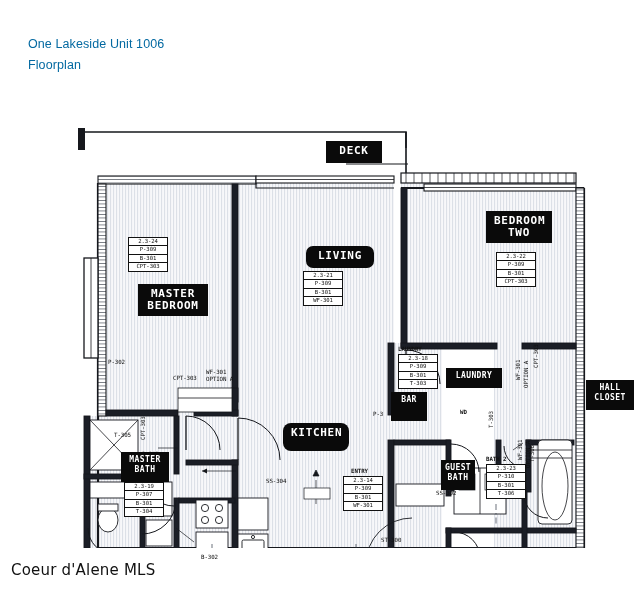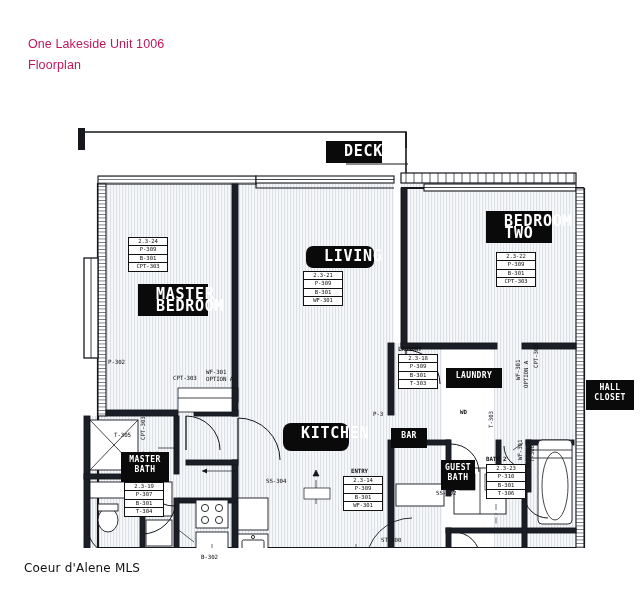--- a/index.html
+++ b/index.html
@@ -17,58 +17,58 @@
 
   
   #header {
     position: absolute;
     left: 28px;
     top: 34px;
     width: 400px;
   }
   #header .line {
     font-size: 12.5px;
-    color: #be185d;
+    color: #0369a1;
     line-height: 21px;
     letter-spacing: 0.1px;
   }
 
   
   #footer {
     position: absolute;
-    left: 24px;
+    left: 11px;
     top: 561px;
     font-family: "DejaVu Sans", sans-serif;
-    font-size: 12px;
+    font-size: 15px;
     color: #111111;
     letter-spacing: 0.2px;
   }
 
   
   #canvas {
     position: absolute;
     left: 26px;
     top: 88px;
     width: 588px;
     height: 460px;
   }
   #canvas svg { display:block; }
 
   
   .plate {
     position: absolute;
     background: #0a0a0a;
     color: #ffffff;
     font-family: "DejaVu Sans Mono", monospace;
-    font-size: 15px;
+    font-size: 11px;
     font-weight: 700;
     letter-spacing: 0.7px;
     text-align: center;
     line-height: 12px;
-    padding: 4px 18px;
+    padding: 4px 8px;
     box-sizing: border-box;
     white-space: pre-line;
     z-index: 40;
   }
   .plate.small { font-size: 8px; letter-spacing: .4px; line-height: 10px; padding: 3px 4px; }
 
   
   .tagstack {
     position: absolute;
     background: #ffffff;
@@ -398,21 +398,21 @@
   </svg>
 
   <div class="plate" style="left:112px; top:196px; width:70px; height:32px;">MASTER
 BEDROOM</div>
   <div class="plate" style="left:300px; top:53px; width:56px; height:22px;">DECK</div>
   <div class="plate" style="left:280px; top:158px; width:68px; height:22px;border-radius:7px;">LIVING</div>
   <div class="plate" style="left:460px; top:123px; width:66px; height:32px;">BEDROOM
 TWO</div>
   <div class="plate" style="left:257px; top:335px; width:66px; height:28px;border-radius:8px;">KITCHEN</div>
   <div class="plate small" style="left:420px; top:280px; width:56px; height:20px;">LAUNDRY</div>
-  <div class="plate small" style="left:365px; top:340px; width:36px; height:20px;">BAR</div>
+  <div class="plate small" style="left:365px; top:304px; width:36px; height:29px;">BAR</div>
   <div class="plate small" style="left:521px; top:292px; width:48px; height:30px;margin-left:39px;">HALL
 CLOSET</div>
   <div class="plate small" style="left:415px; top:372px; width:34px; height:30px;">GUEST
 BATH</div>
   <div class="plate small" style="left:95px; top:364px; width:48px; height:30px;">MASTER
 BATH</div>
 
   <div class="tagstack" style="left:102px; top:149px;">
     <div class="tag">2.3-24</div>
     <div class="tag">P-309</div>

